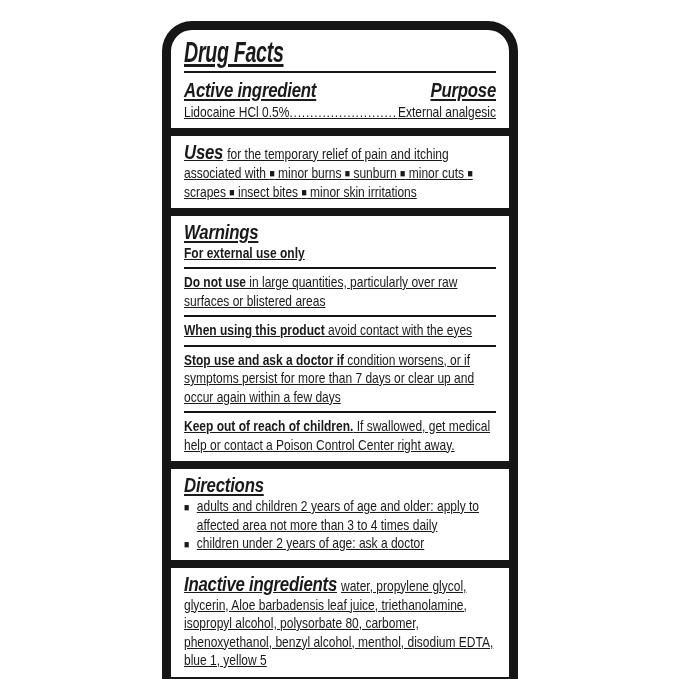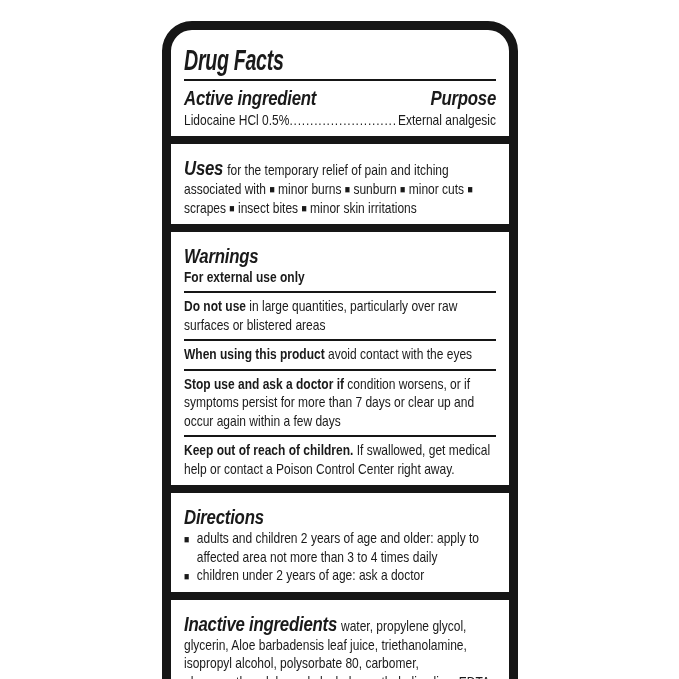--- a/index.html
+++ b/index.html
@@ -25,21 +25,22 @@
     background: #ffffff;
     border: 9px solid #161616;
     border-radius: 30px 30px 5px 5px;
     overflow: hidden;
   }
   .bar {
     height: 8px;
     background: #161616;
   }
   .sec {
-    padding: 12px 13px 7px 13px;
+    padding: 4px 13px 7px 13px;
+    text-decoration: underline;
   }
   
   .condense {
     transform: scaleX(0.8);
     transform-origin: 0 0;
     width: 125%;
   }
   .title {
     margin: 2px 0 3px 0;
     font-size: 30px;

